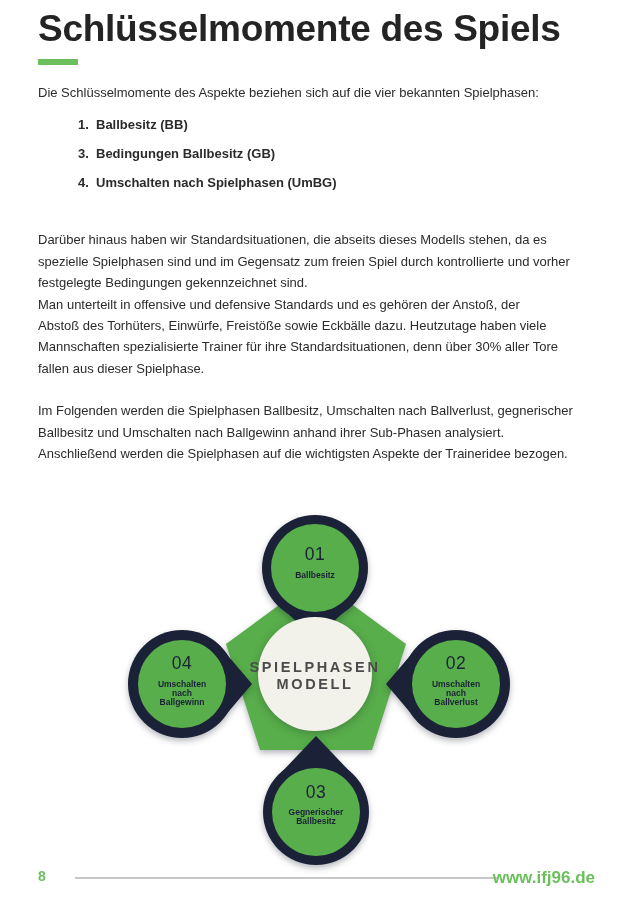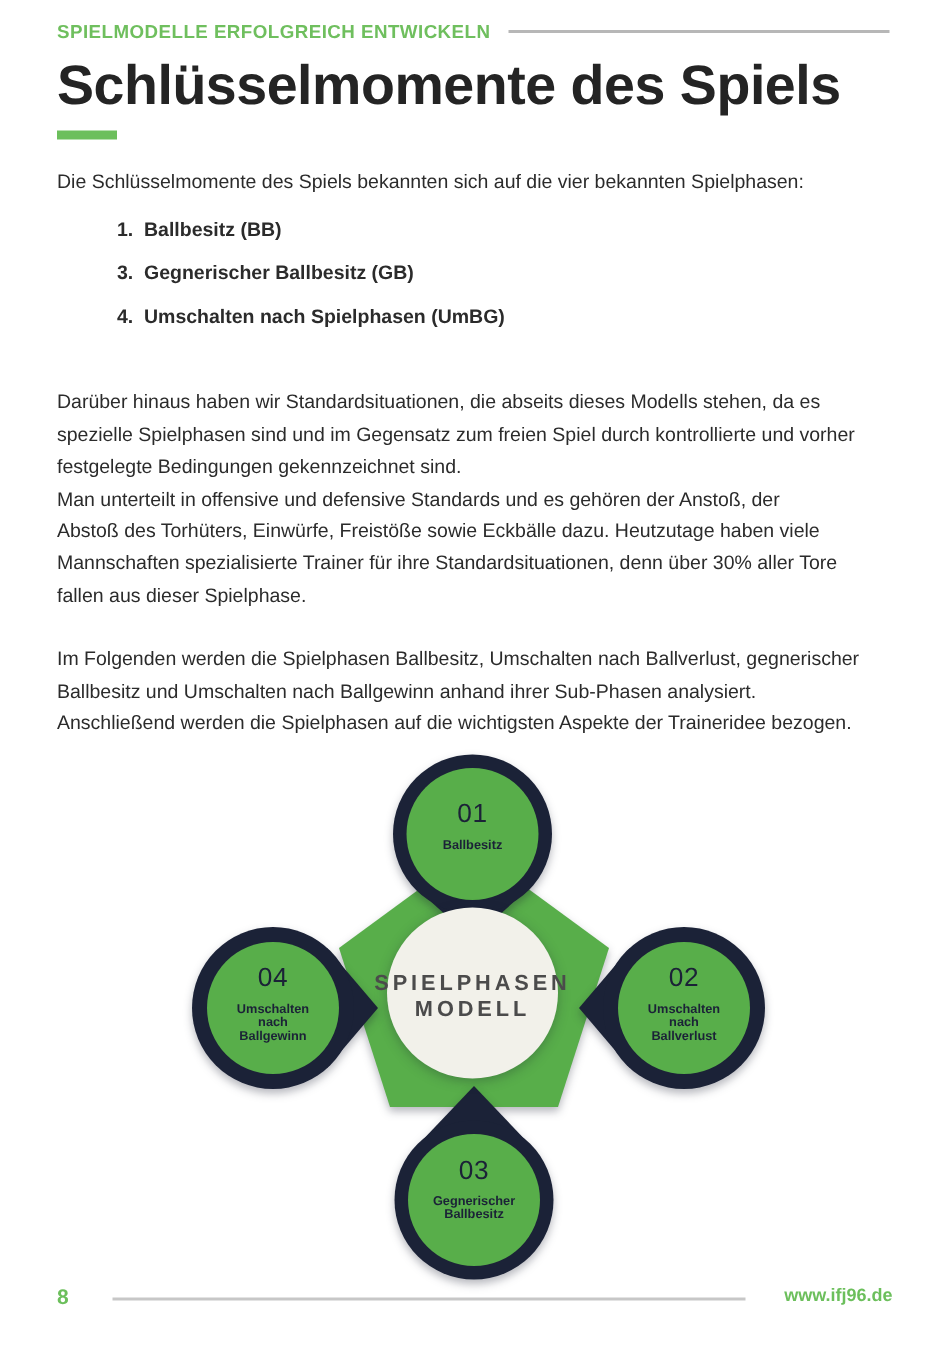--- a/index.html
+++ b/index.html
@@ -30,44 +30,40 @@
   .shadow-soft { filter: drop-shadow(0 3px 3px rgba(15,20,40,.30)); }
   .shadow-center { filter: drop-shadow(0 2px 4px rgba(15,20,40,.28)); }
   text.num { font-size:17.5px; letter-spacing:.5px; fill:#1b2237; }
   text.node-label { font-size:8.5px; font-weight:bold; fill:#1b2237; }
   text.center-label { font-size:14.5px; font-weight:bold; letter-spacing:2.6px; fill:#4b4b4b; }
   .diagram-text { text-anchor:middle; font-family:"Liberation Sans", sans-serif; }
 
   
   .footer-pagenum { position:absolute; left:38px; top:856px; color:#6cbf5c; font-size:14px; font-weight:bold; }
   .footer-rule { position:absolute; left:75px; top:865px; width:422px; height:1.5px; background:#c7c7c7; }
-  .footer-site { position:absolute; right:36px; top:856px; color:#6cbf5c; font-size:12px; font-weight:bold; }
+  .footer-site { position:absolute; right:36px; top:856px; color:#6cbf5c; font-size:17px; font-weight:bold; }
 </style>
 </head>
 <body>
 
 <div class="page">
 
-  <div class="eyebrow-row">
-    <span class="eyebrow">SPIELMODELLE ERFOLGREICH ENTWICKELN</span>
-    <div class="eyebrow-rule"></div>
-  </div>
 
   <h1 class="title">Schlüsselmomente des Spiels</h1>
   <div class="title-bar"></div>
 
   <div class="bodytext">
-    <p class="intro">Die Schlüsselmomente des Spiels bekannten sich auf die vier bekannten Spielphasen:</p>
+    <p class="intro">Die Schlüsselmomente des Aspekte beziehen sich auf die vier bekannten Spielphasen:</p>
 
     <ul class="phase-list">
       <li class="li">
         <span class="li-num">1.</span><span>Ballbesitz (BB)</span>
       </li>
       <li class="li">
-        <span class="li-num">3.</span><span>Gegnerischer Ballbesitz (GB)</span>
+        <span class="li-num">3.</span><span>Bedingungen Ballbesitz (GB)</span>
       </li>
       <li class="li">
         <span class="li-num">4.</span><span>Umschalten nach Spielphasen (UmBG)</span>
       </li>
     </ul>
 
     <p class="para">Darüber hinaus haben wir Standardsituationen, die abseits dieses Modells stehen, da es
 spezielle Spielphasen sind und im Gegensatz zum freien Spiel durch kontrollierte und vorher
 festgelegte Bedingungen gekennzeichnet sind.
 Man unterteilt in offensive und defensive Standards und es gehören der Anstoß, der

